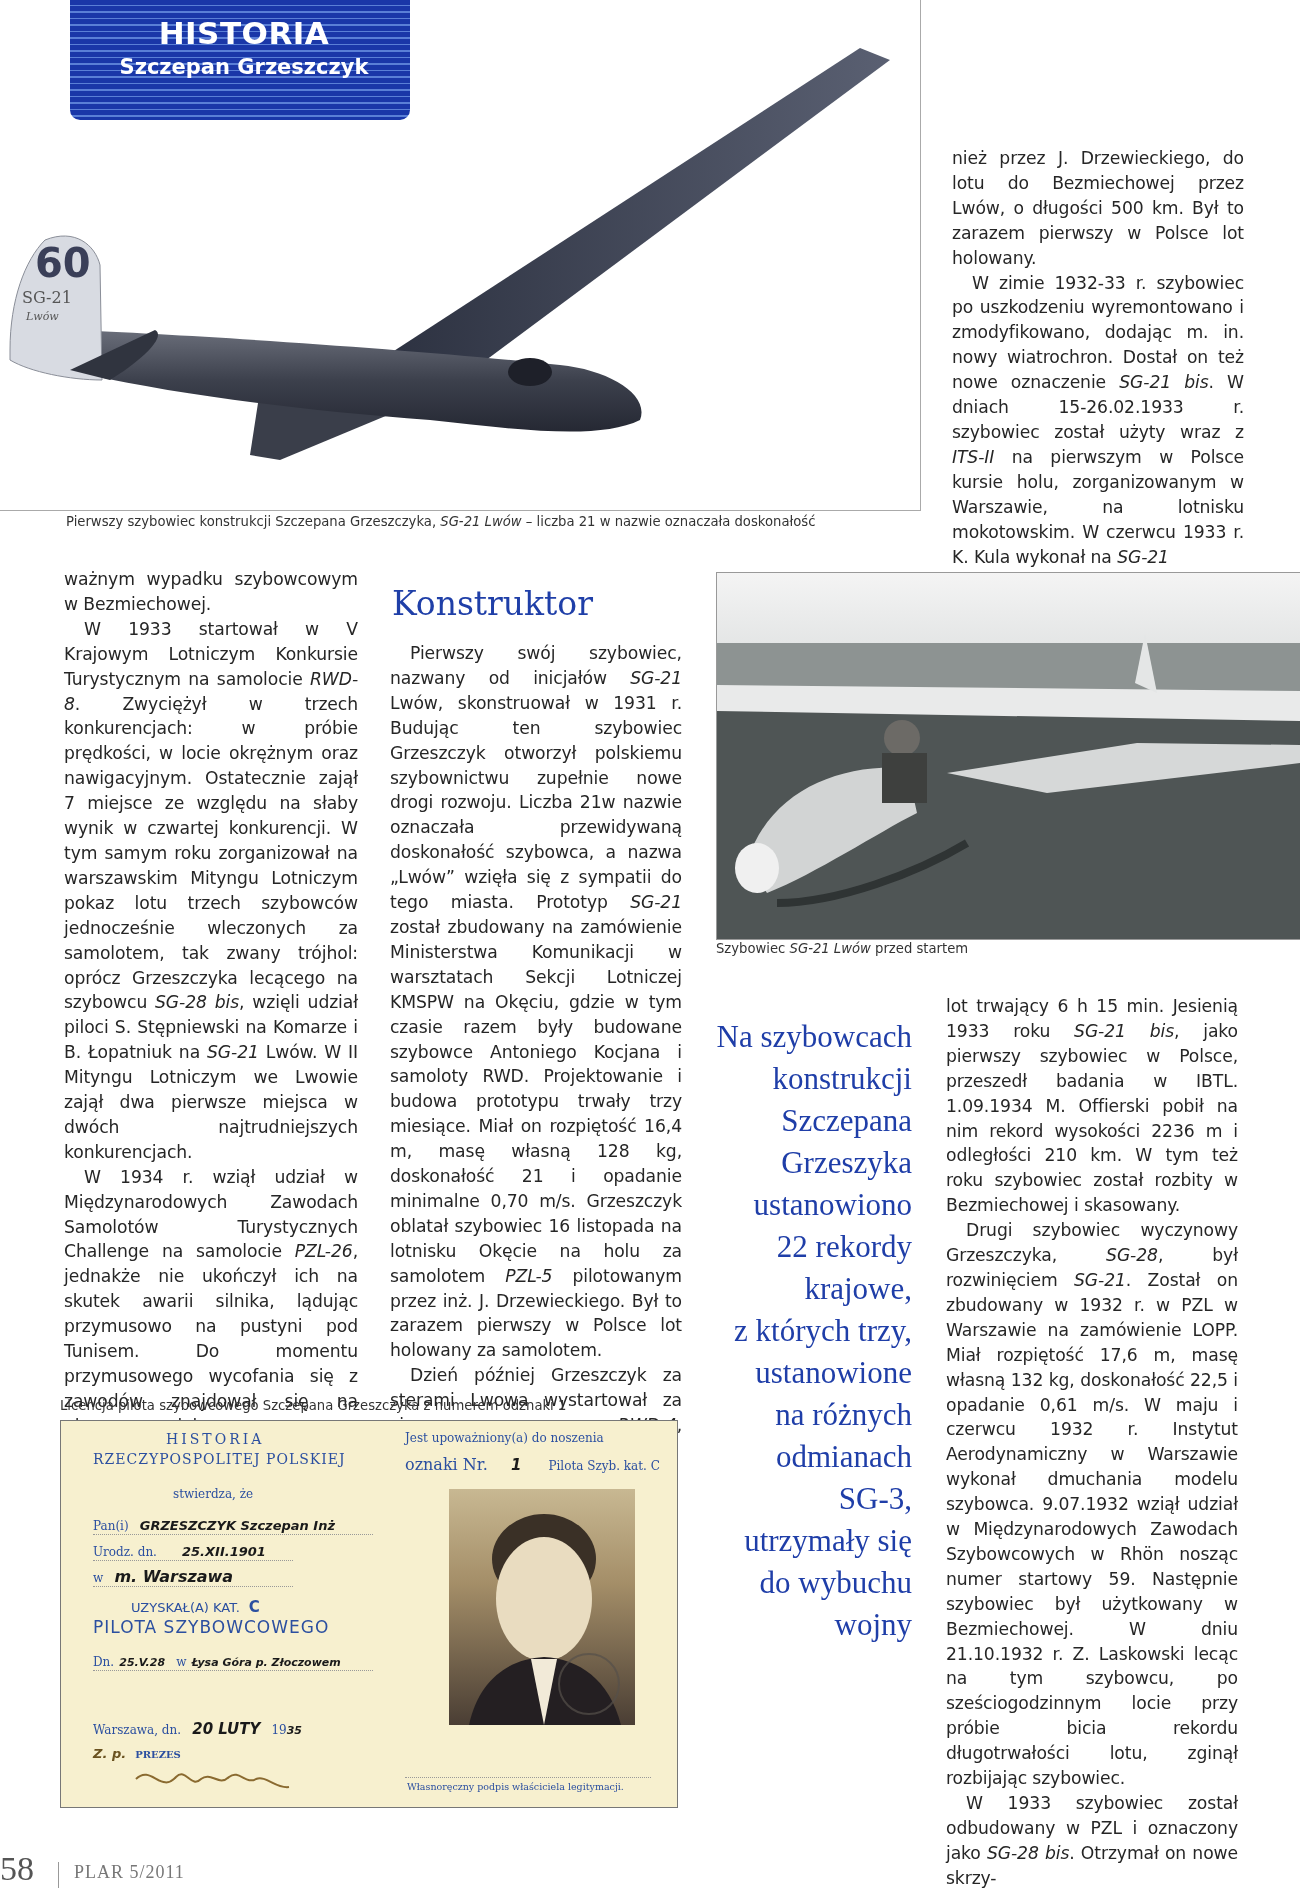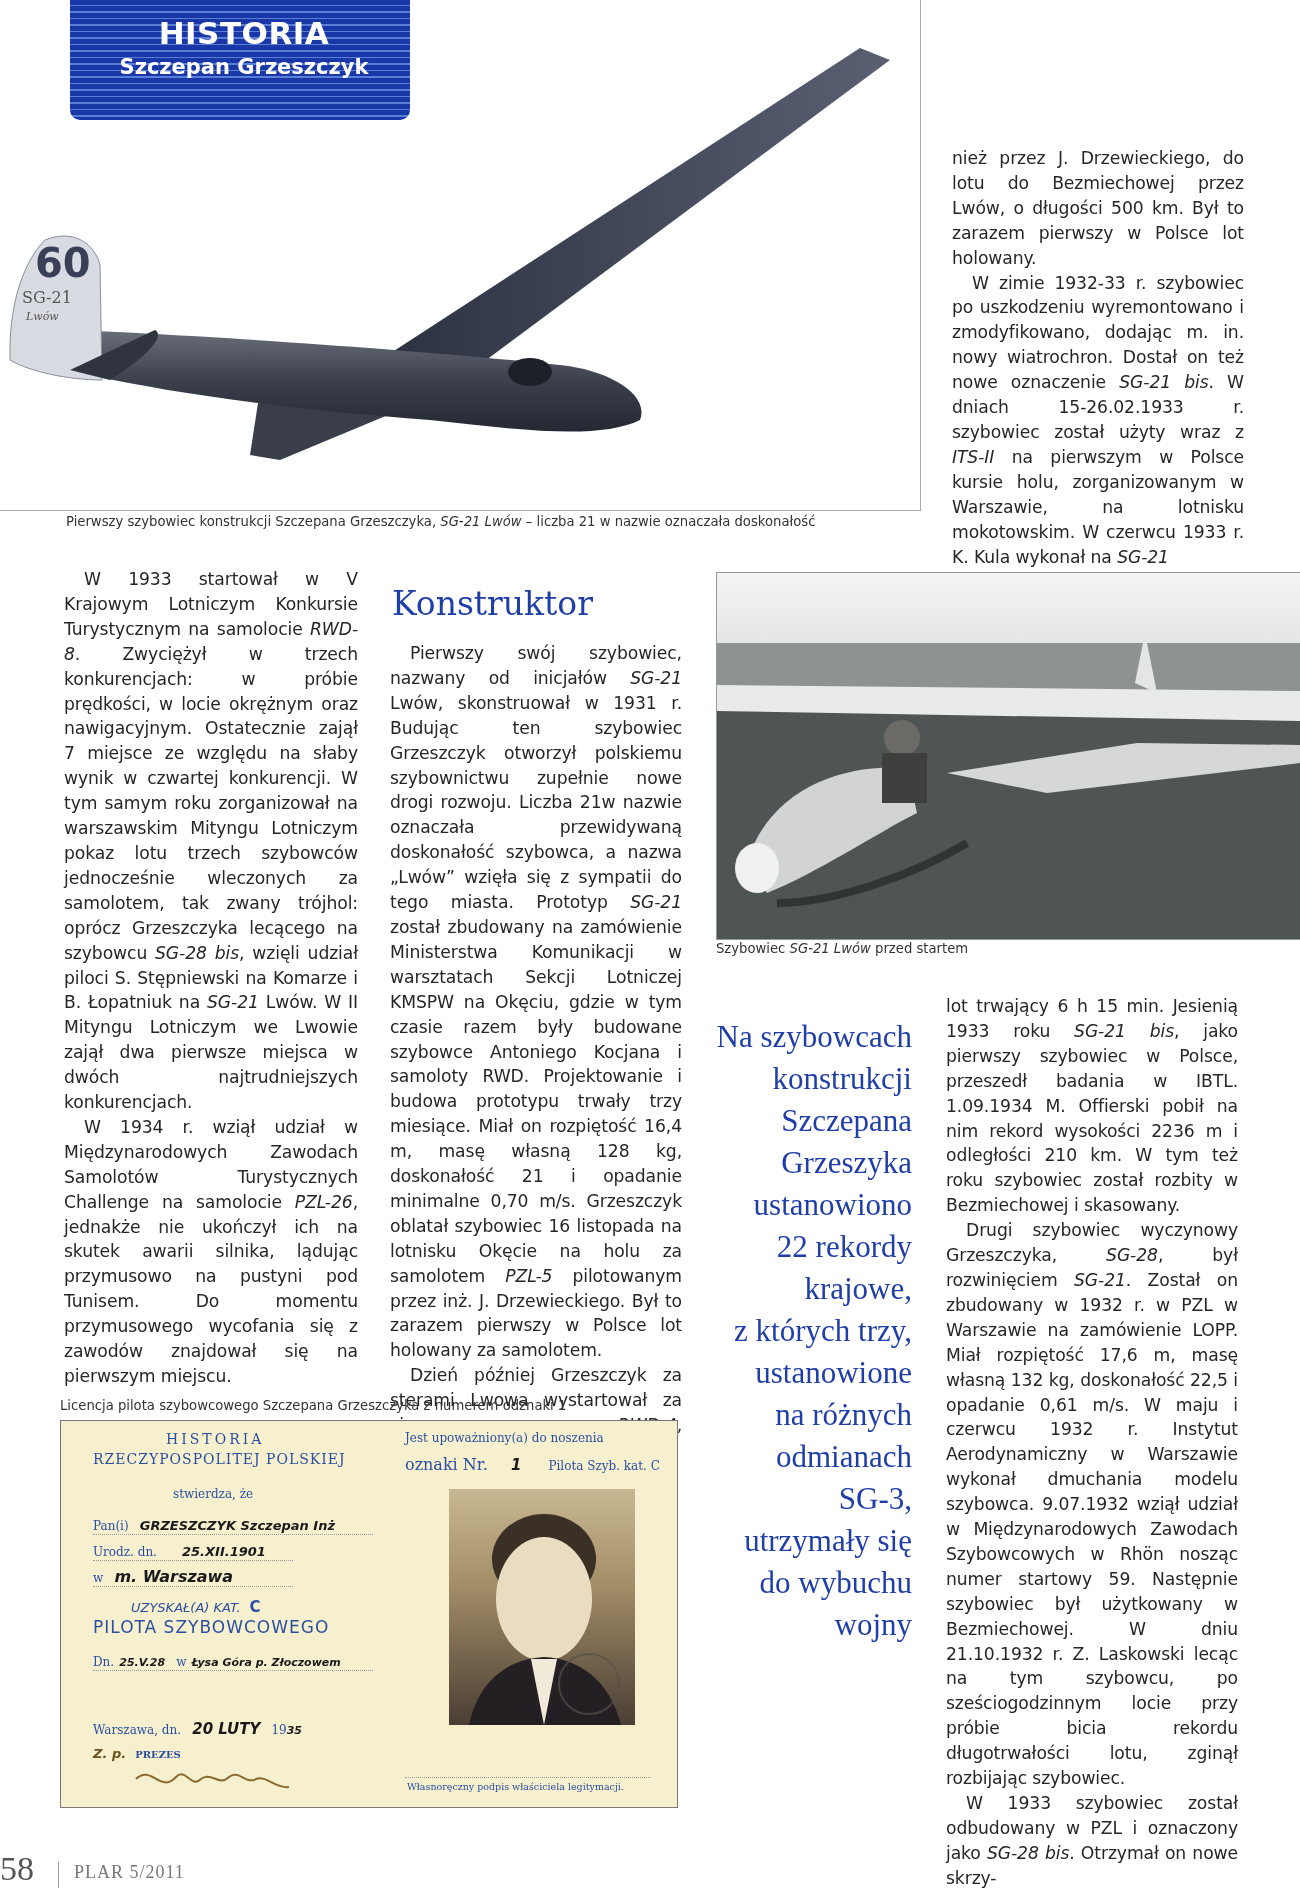--- a/index.html
+++ b/index.html
@@ -66,20 +66,21 @@
 <div class="abs caption" style="left:66px;top:514px;width:800px;">
   <span>Pierwszy szybowiec konstrukcji Szczepana Grzeszczyka, </span><i>SG-21 Lwów</i><span> – liczba 21 w nazwie oznaczała doskonałość</span>
 </div>
 
 <div class="abs col" style="left:952px;top:146px;width:292px;">
   <p>nież przez J. Drzewieckiego, do lotu do Bezmiechowej przez Lwów, o długości 500 km. Był to zarazem pierwszy w Polsce lot holowany.</p>
   <p class="ind"><span>W zimie 1932-33 r. szybowiec po uszkodzeniu wyremontowano i zmodyfikowano, dodając m. in. nowy wiatrochron. Dostał on też nowe oznaczenie </span><i>SG-21 bis</i><span>. W dniach 15-26.02.1933 r. szybowiec został użyty wraz z </span><i>ITS-II</i><span> na pierwszym w Polsce kursie holu, zorganizowanym w Warszawie, na lotnisku mokotowskim. W czerwcu 1933 r. K. Kula wykonał na </span><i>SG-21</i></p>
 </div>
 
 <div class="abs col" style="left:64px;top:567px;width:294px;">
+  <p>ważnym wypadku szybowcowym w Bezmiechowej.</p>
   <p class="ind"><span>W 1933 startował w V Krajowym Lotniczym Konkursie Turystycznym na samolocie </span><i>RWD-8</i><span>. Zwyciężył w trzech konkurencjach: w próbie prędkości, w locie okrężnym oraz nawigacyjnym. Ostatecznie zajął 7 miejsce ze względu na słaby wynik w czwartej konkurencji. W tym samym roku zorganizował na warszawskim Mityngu Lotniczym pokaz lotu trzech szybowców jednocześnie wleczonych za samolotem, tak zwany trójhol: oprócz Grzeszczyka lecącego na szybowcu </span><i>SG-28 bis</i><span>, wzięli udział piloci S. Stępniewski na Komarze i B. Łopatniuk na </span><i>SG-21</i><span> Lwów. W II Mityngu Lotniczym we Lwowie zajął dwa pierwsze miejsca w dwóch najtrudniejszych konkurencjach.</span></p>
   <p class="ind"><span>W 1934 r. wziął udział w Międzynarodowych Zawodach Samolotów Turystycznych Challenge na samolocie </span><i>PZL-26</i><span>, jednakże nie ukończył ich na skutek awarii silnika, lądując przymusowo na pustyni pod Tunisem. Do momentu przymusowego wycofania się z zawodów znajdował się na pierwszym miejscu.</span></p>
 </div>
 
 <div class="abs konstr-title" style="left:392px;top:584px;">Konstruktor</div>
 <div class="abs col" style="left:390px;top:641px;width:292px;">
   <p class="ind"><span>Pierwszy swój szybowiec, nazwany od inicjałów </span><i>SG-21</i><span> Lwów, skonstruował w 1931 r. Budując ten szybowiec Grzeszczyk otworzył polskiemu szybownictwu zupełnie nowe drogi rozwoju. Liczba 21w nazwie oznaczała przewidywaną doskonałość szybowca, a nazwa „Lwów” wzięła się z sympatii do tego miasta. Prototyp </span><i>SG-21</i><span> został zbudowany na zamówienie Ministerstwa Komunikacji w warsztatach Sekcji Lotniczej KMSPW na Okęciu, gdzie w tym czasie razem były budowane szybowce Antoniego Kocjana i samoloty RWD. Projektowanie i budowa prototypu trwały trzy miesiące. Miał on rozpiętość 16,4 m, masę własną 128 kg, doskonałość 21 i opadanie minimalne 0,70 m/s. Grzeszczyk oblatał szybowiec 16 listopada na lotnisku Okęcie na holu za samolotem </span><i>PZL-5</i><span> pilotowanym przez inż. J. Drzewieckiego. Był to zarazem pierwszy w Polsce lot holowany za samolotem.</span></p>
   <p class="ind"><span>Dzień później Grzeszczyk za sterami Lwowa wystartował za ciągnącym go </span><i>RWD-4</i><span>, pilotowanym rów-</span></p>
 </div>
 
@@ -150,21 +151,21 @@
   <div class="abs" style="left:32px;top:120px;width:200px;border-bottom:1px dotted #999;">
     <span class="lic-blue" style="font-size:12px;">Urodz. dn.</span>
     <span class="hand" style="font-size:13px;margin-left:20px;">25.XII.1901</span>
   </div>
   <div class="abs" style="left:32px;top:146px;width:200px;border-bottom:1px dotted #999;">
     <span class="lic-blue" style="font-size:12px;">w</span>
     <span class="hand" style="font-size:16px;margin-left:6px;">m. Warszawa</span>
   </div>
 
   <div class="abs" style="left:70px;top:176px;">
-    <span class="lic-blue" style="font-size:13px;font-family:'DejaVu Sans',sans-serif;font-style:italic;">UZYSKAŁ(A) KAT.</span>
+    <span class="lic-blue" style="font-size:13px;font-family:'DejaVu Sans',sans-serif;">UZYSKAŁ(A) KAT.</span>
     <span style="font:bold 15px 'DejaVu Sans',sans-serif;color:#2b4fa0;margin-left:4px;">C</span>
   </div>
   <div class="abs" style="left:32px;top:196px;font:17px 'DejaVu Sans',sans-serif;color:#2b4fa0;letter-spacing:1px;">PILOTA SZYBOWCOWEGO</div>
 
   <div class="abs" style="left:32px;top:230px;width:280px;border-bottom:1px dotted #999;">
     <span class="lic-blue" style="font-size:12px;">Dn.</span>
     <span class="hand" style="font-size:11px;">25.V.28</span>
     <span class="lic-blue" style="font-size:12px;margin-left:6px;">w</span>
     <span class="hand" style="font-size:11px;">Łysa Góra p. Złoczowem</span>
   </div>

